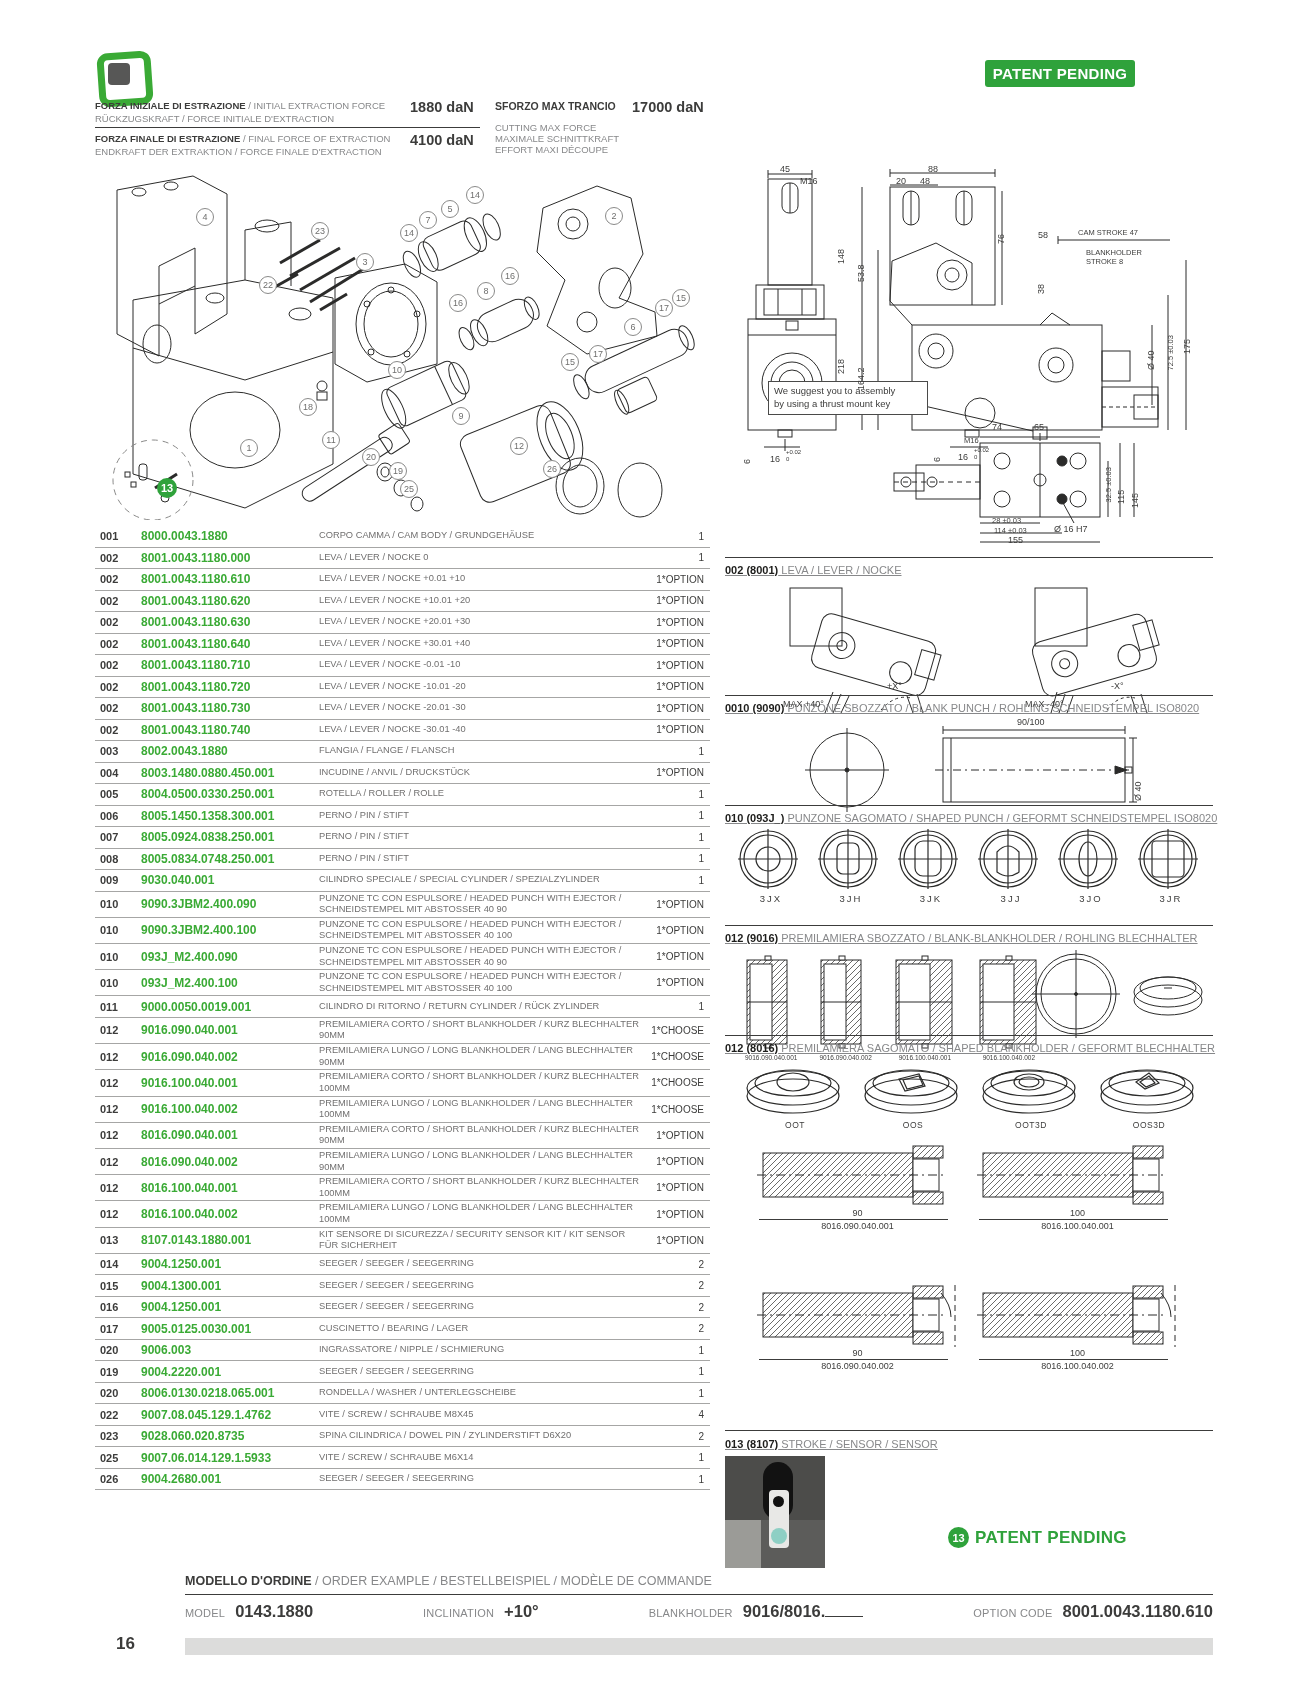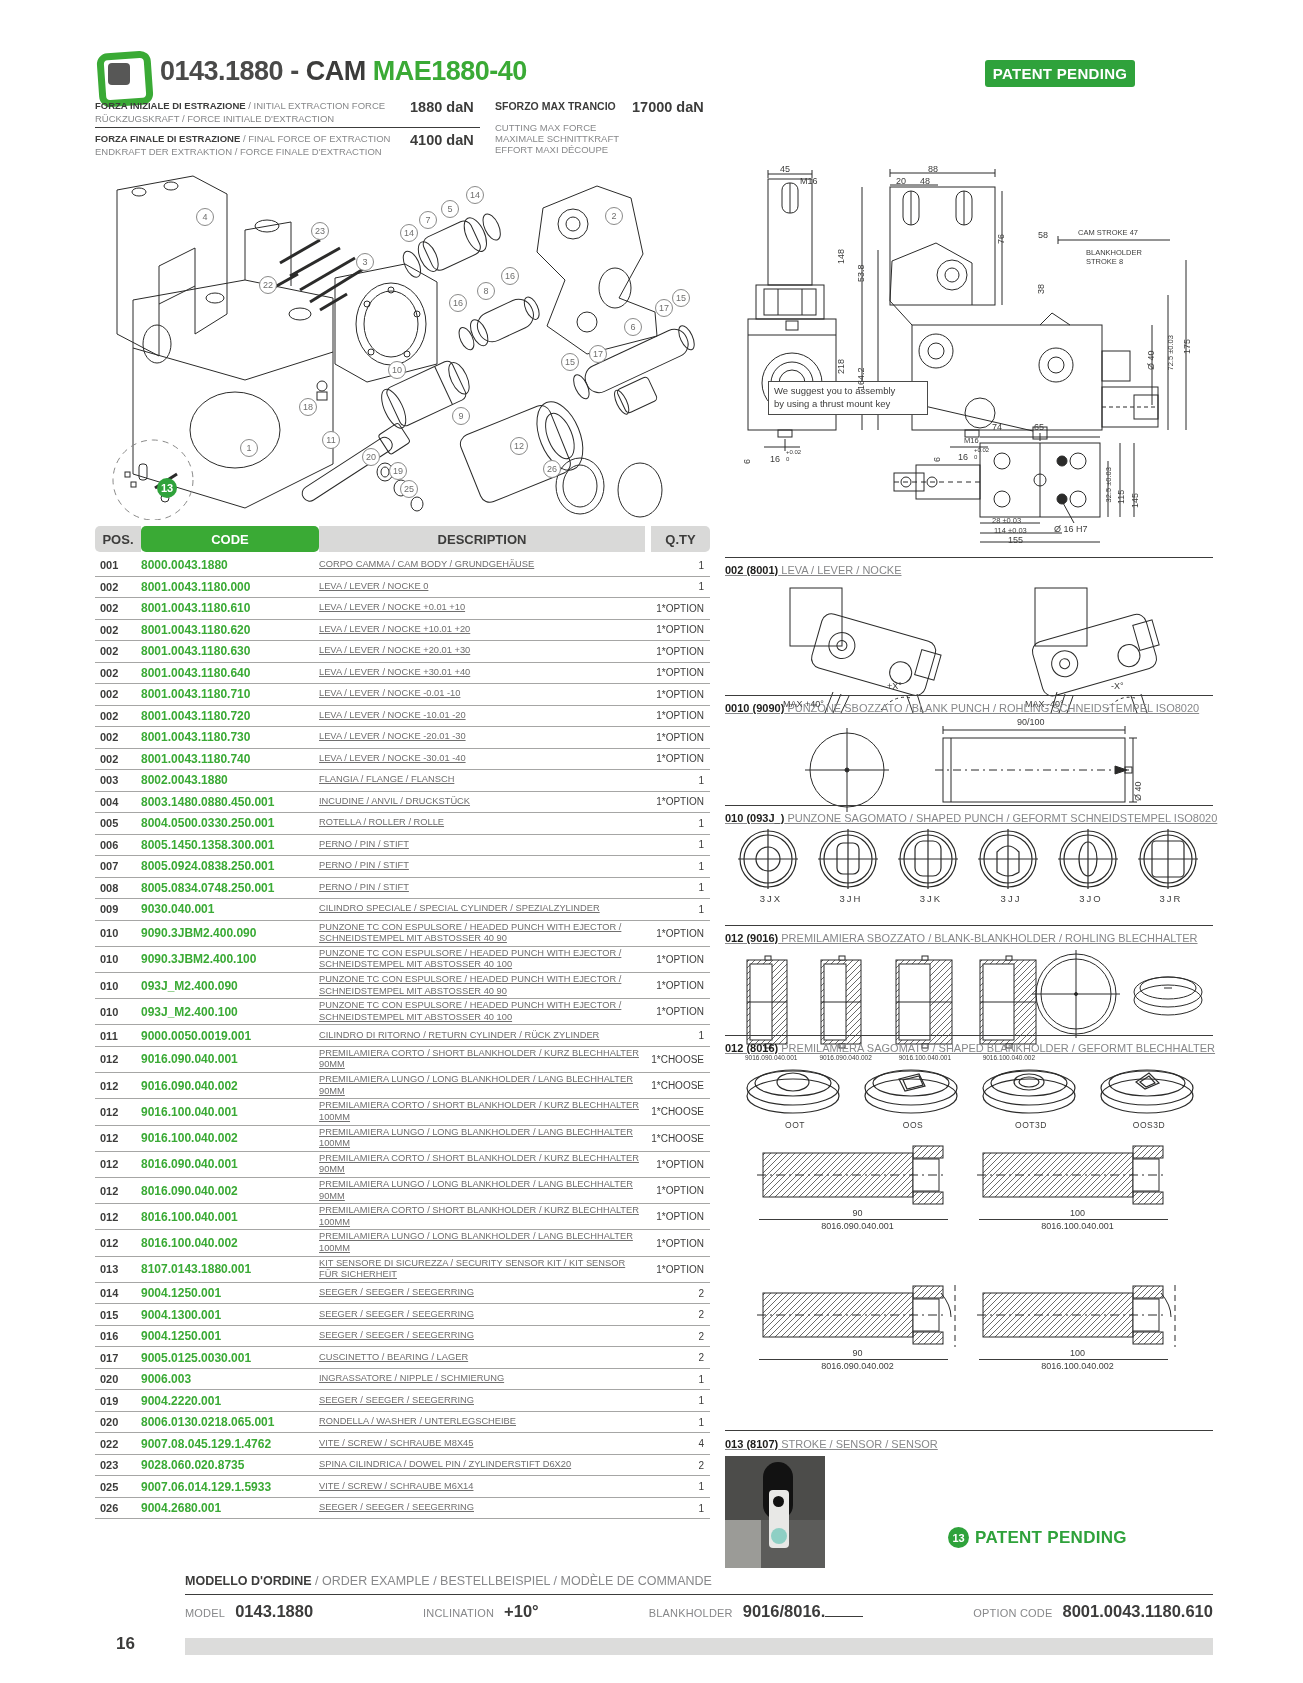--- a/index.html
+++ b/index.html
@@ -37,21 +37,21 @@
   .table{position:absolute;left:95px;top:526px;width:615px;}
   .thead{display:flex;height:26px;margin-bottom:3px;}
   .hcell{background:#d9d9d8;color:#3c3c3b;font-weight:800;font-size:13px;display:flex;align-items:center;justify-content:center;}
   .h-pos{width:46px;border-radius:5px 0 0 5px;}
   .h-code{width:178px;background:#3aaa35;color:#fff;border-radius:5px;}
   .h-desc{width:326px;}
   .h-qty{width:59px;margin-left:6px;border-radius:0 5px 5px 0;}
   .trow{display:flex;align-items:center;border-bottom:1px solid #a6a6a5;min-height:18.5px;padding:1px 0;}
   .c-pos{width:46px;font-weight:700;font-size:11px;color:#3c3c3b;padding-left:5px;box-sizing:border-box;flex-shrink:0;}
   .c-code{width:178px;font-weight:700;font-size:12px;color:#3aaa35;flex-shrink:0;}
-  .c-desc{width:326px;font-size:9.3px;color:#706f6f;line-height:1.25;padding-right:3px;box-sizing:border-box;flex-shrink:0;text-decoration:underline;}
+  .c-desc{width:326px;font-size:9.3px;color:#706f6f;line-height:1.25;padding-right:3px;box-sizing:border-box;flex-shrink:0;}
   .c-qty{width:65px;font-size:10px;color:#3c3c3b;text-align:right;padding-right:6px;box-sizing:border-box;flex-shrink:0;}
   
   .rdiv{position:absolute;left:725px;width:488px;border-top:1px solid #3c3c3b;}
   .sechead{position:absolute;left:725px;font-size:11px;white-space:nowrap;color:#87888a;text-decoration:underline;}
   .sechead b{color:#1d1d1b;font-weight:800;}
   .punchrow{position:absolute;left:735px;top:828px;width:478px;display:flex;gap:8px;}
   .punch{width:72px;text-align:center;}
   .punch-label{font-size:9.5px;letter-spacing:2px;color:#3c3c3b;margin-top:3px;}
   .blankrow{position:absolute;left:745px;top:952px;display:flex;gap:22px;align-items:flex-start;}
   .blank{text-align:center;}
@@ -95,23 +95,20 @@
     <path d="M-1,7 L7,-1" stroke="#6b6b6a" stroke-width="1"></path>
   </pattern>
 </defs>
   </svg>
 
 <div class="page">
 
   <div class="logo">
     <div class="ring"></div>
       <div class="sq"></div>
-  </div>
-  <div class="title">
-    <span class="t1"><span>0143.1880</span> <span>- </span></span><span class="t2">CAM </span><span class="t3">MAE1880-40</span>
   </div>
   <div class="patent-badge">PATENT PENDING</div>
 
   <div class="abs spec-label" style="left:95px;top:100px"><b>FORZA INIZIALE DI ESTRAZIONE</b><span> / INITIAL EXTRACTION FORCE</span></div>
   <div class="abs spec-label" style="left:95px;top:113px">RÜCKZUGSKRAFT / FORCE INITIALE D'EXTRACTION</div>
   <div class="abs spec-val" style="left:410px;top:99px">1880 daN</div>
   <div class="spec-div"></div>
   <div class="abs spec-label" style="left:95px;top:133px"><b>FORZA FINALE DI ESTRAZIONE</b><span> / FINAL FORCE OF EXTRACTION</span></div>
   <div class="abs spec-label" style="left:95px;top:146px">ENDKRAFT DER EXTRAKTION / FORCE FINALE D'EXTRACTION</div>
   <div class="abs spec-val" style="left:410px;top:132px">4100 daN</div>
@@ -357,26 +354,20 @@
       <span class="dim r sm" style="left: 372px; top: 330px;">32.5 ±0.03</span>
       <span class="dim r" style="left: 386px; top: 330px;">115</span>
       <span class="dim r" style="left: 400px; top: 334px;">145</span>
       <span class="dim sm" style="left: 252px; top: 352px;">28 ±0.03</span>
       <span class="dim sm" style="left: 254px; top: 362px;">114 ±0.03</span>
       <span class="dim" style="left: 268px; top: 371px;">155</span>
       <span class="dim" style="left: 314px; top: 360px;">Ø 16 H7</span>
     </div>
 
   <div class="table">
-    <div class="thead">
-      <div class="hcell h-pos">POS.</div>
-      <div class="hcell h-code">CODE</div>
-      <div class="hcell h-desc">DESCRIPTION</div>
-      <div class="hcell h-qty">Q.TY</div>
-    </div>
     <div>
         <div class="trow">
           <div class="c-pos">001</div>
           <div class="c-code">8000.0043.1880</div>
           <div class="c-desc">CORPO CAMMA / CAM BODY / GRUNDGEHÄUSE</div>
           <div class="c-qty">1</div>
         </div>
         <div class="trow">
           <div class="c-pos">002</div>
           <div class="c-code">8001.0043.1180.000</div>

